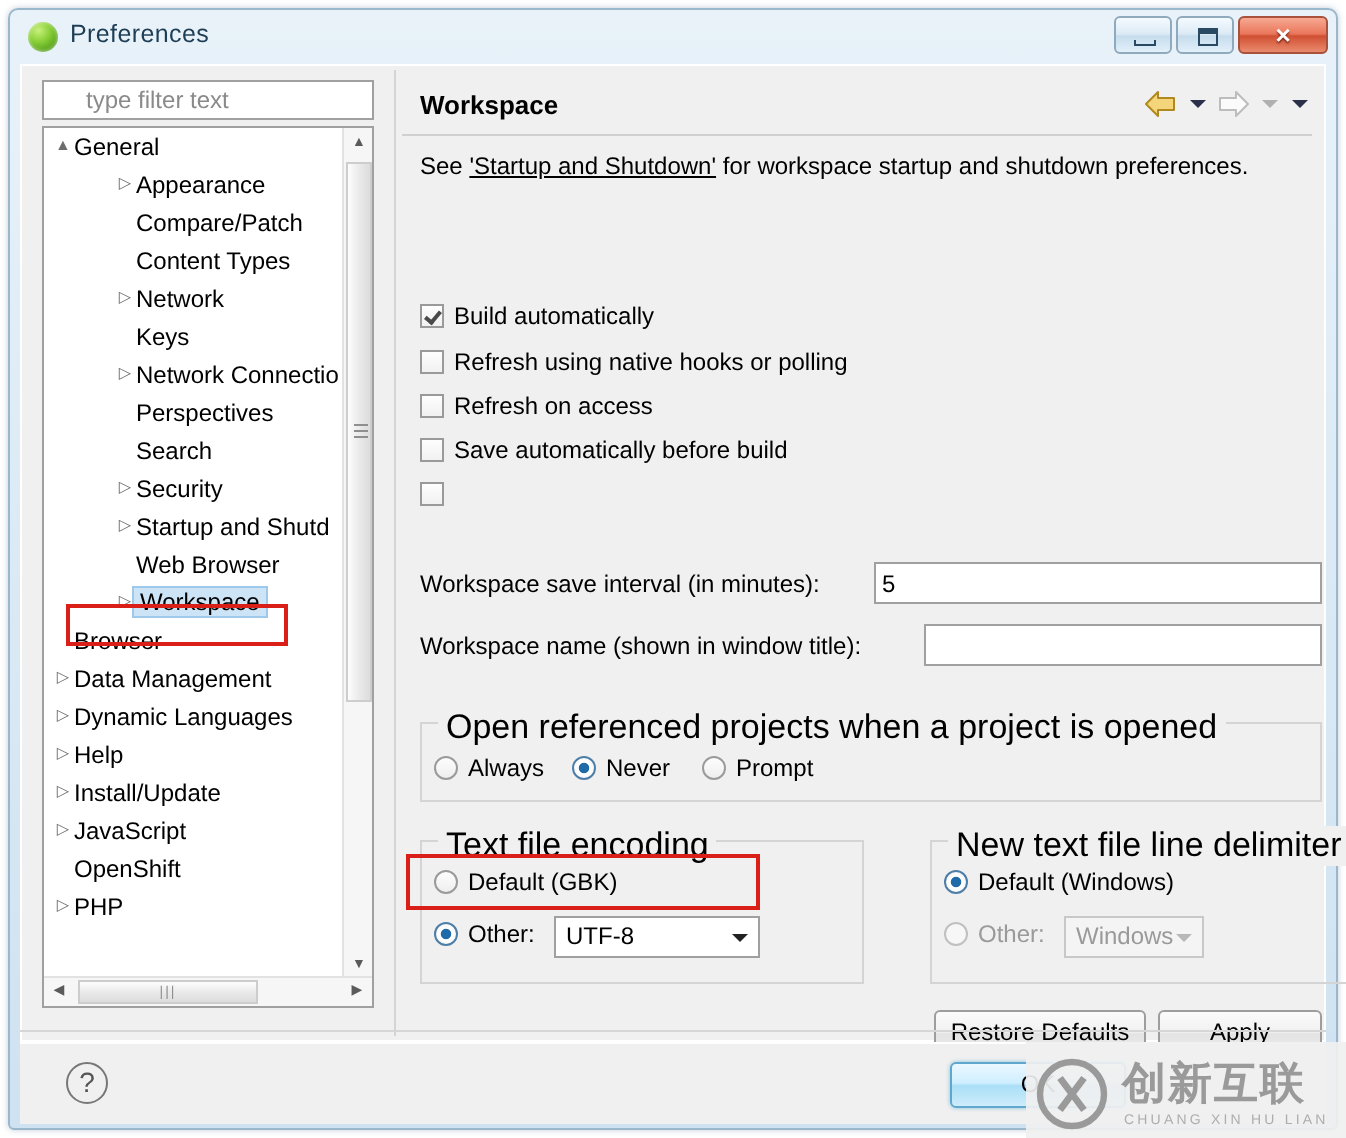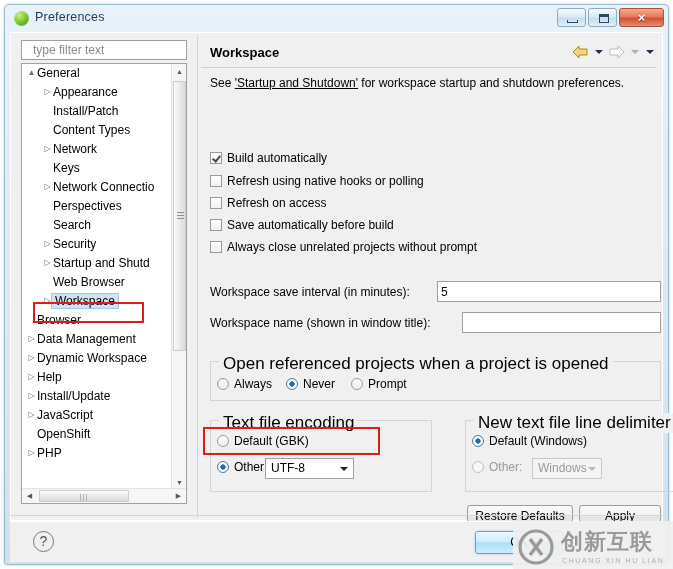--- a/index.html
+++ b/index.html
@@ -121,21 +121,21 @@
   }
   .filter-input {
     position: absolute;
     left: 10px; top: 7px;
     width: 166px; height: 20px;
     border: 1px solid #a0a0a0;
     background: #ffffff;
     box-sizing: border-box;
     font-family: "Liberation Sans", sans-serif;
     font-size: 12px;
-    padding: 0 11px;
+    padding: 0 21px;
     color: #000;
     outline: none;
   }
   .filter-input::placeholder { color: #8a8a8a; opacity: 1; }
   .tree-box {
     position: absolute;
     left: 10px; top: 30px;
     width: 166px; height: 441px;
     border: 1px solid #a0a0a0;
     background: #ffffff;
@@ -163,21 +163,21 @@
     text-align: center;
     color: #6d6d6d;
     font-size: 8px;
     vertical-align: middle;
     position: relative;
     top: -1px;
   }
   .tree-item .arrow.empty { color: transparent; }
   .tree-label { vertical-align: middle; }
   .tree-item.lvl1 { padding-left: 4px; }
-  .tree-item.lvl2 { padding-left: 20px; }
+  .tree-item.lvl2 { padding-left: 35px; }
   .tree-item.selected .sel-wrap {
     background: #cde4f7;
     border: 1px solid #9fc9ea;
     padding: 0 3px;
     margin-left: -2px;
   }
 
   
   .v-scroll {
     position: absolute;
@@ -552,21 +552,21 @@
         <div class="tree-box">
           <div class="tree-clip">
 
             <div class="tree-item lvl1">
               <span class="arrow">▲</span><span class="tree-label">General</span>
             </div>
             <div class="tree-item lvl2">
               <span class="arrow">▷</span><span class="tree-label">Appearance</span>
             </div>
             <div class="tree-item lvl2">
-              <span class="arrow empty">▷</span><span class="tree-label">Install/Patch</span>
+              <span class="arrow empty">▷</span><span class="tree-label">Compare/Patch</span>
             </div>
             <div class="tree-item lvl2">
               <span class="arrow empty">▷</span><span class="tree-label">Content Types</span>
             </div>
             <div class="tree-item lvl2">
               <span class="arrow">▷</span><span class="tree-label">Network</span>
             </div>
             <div class="tree-item lvl2">
               <span class="arrow empty">▷</span><span class="tree-label">Keys</span>
             </div>
@@ -591,21 +591,21 @@
             <div class="tree-item lvl2 selected">
               <span class="arrow">▷</span><span class="sel-wrap tree-label">Workspace</span>
             </div>
             <div class="tree-item lvl1">
               <span class="arrow empty">▷</span><span class="tree-label">Browser</span>
             </div>
             <div class="tree-item lvl1">
               <span class="arrow">▷</span><span class="tree-label">Data Management</span>
             </div>
             <div class="tree-item lvl1">
-              <span class="arrow">▷</span><span class="tree-label">Dynamic Workspace</span>
+              <span class="arrow">▷</span><span class="tree-label">Dynamic Languages</span>
             </div>
             <div class="tree-item lvl1">
               <span class="arrow">▷</span><span class="tree-label">Help</span>
             </div>
             <div class="tree-item lvl1">
               <span class="arrow">▷</span><span class="tree-label">Install/Update</span>
             </div>
             <div class="tree-item lvl1">
               <span class="arrow">▷</span><span class="tree-label">JavaScript</span>
             </div>
@@ -672,21 +672,21 @@
         <div class="chk-row" style="top:140px">
           <span class="chk"></span><span>Refresh using native hooks or polling</span>
         </div>
         <div class="chk-row" style="top:162px">
           <span class="chk"></span><span>Refresh on access</span>
         </div>
         <div class="chk-row" style="top:184px">
           <span class="chk"></span><span>Save automatically before build</span>
         </div>
         <div class="chk-row" style="top:206px">
-          <span class="chk"></span><span>Always close unrelated projects without prompt</span>
+          <span class="chk"></span>
         </div>
 
         <div class="fld-row" style="top:249px">
           <span>Workspace save interval (in minutes):</span>
         </div>
         <input class="txt-input" style="left: 236px; top: 248px; width: 224px;" type="text" value="5">
 
         <div class="fld-row" style="top:280px">
           <span>Workspace name (shown in window title):</span>
         </div>
@@ -706,21 +706,21 @@
         </div>
 
         <div class="groupbox" style="left:9px; top:387px; width:222px; height:72px;">
           <span class="gb-title">Text file encoding</span>
           <div class="radio-row" style="left:6px; top:12px;">
             <span class="radio"></span><span>Default (GBK)</span>
           </div>
           <div class="radio-row" style="left:6px; top:38px;">
             <span class="radio checked"></span><span>Other:</span>
           </div>
-          <div class="combo" style="left:54px; top:37px; width:89px;">
+          <div class="combo" style="left:66px; top:37px; width:103px;">
             <span>UTF-8</span>
             <span class="arrow"></span>
           </div>
         </div>
 
         <div class="groupbox" style="left:240px; top:387px; width:220px; height:72px;margin-left:24px;">
           <span class="gb-title">New text file line delimiter</span>
           <div class="radio-row" style="left:6px; top:12px;">
             <span class="radio checked"></span><span>Default (Windows)</span>
           </div>

